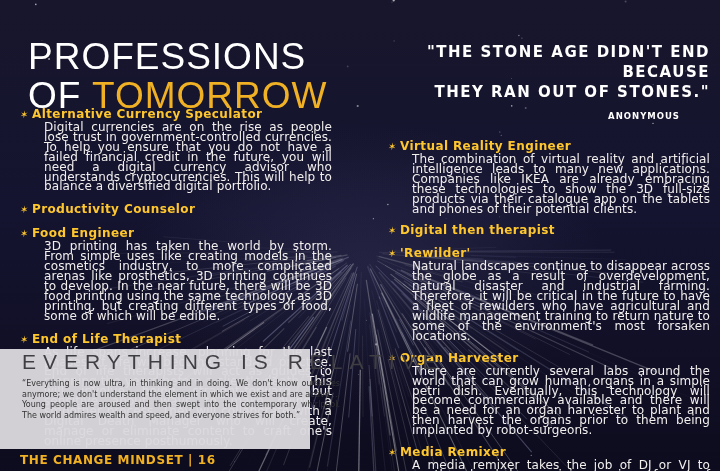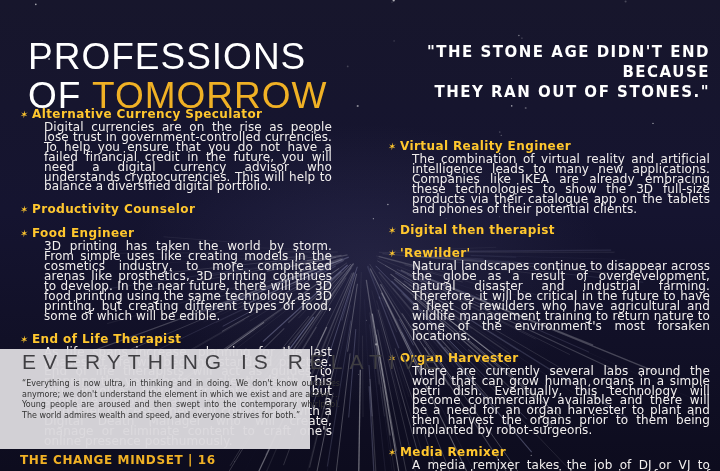--- a/index.html
+++ b/index.html
@@ -318,20 +318,21 @@
       </section>
       <section class="section">
         <h2 class="sec-head"><span class="star">✶</span><span>End of Life Therapist</span></h2>
         <p class="sec-body">As life spans increase, planning for the last phases of life will become standard practice. End of life therapists will act as guides to planning the years before a client's death. This will involve being straight-forward, but sensitive about ways to make dying a smoother process. They will collaborate with a Digital Death Manager who will create, manage or eliminate content to craft one's online presence posthumously.</p>
       </section>
     </div>
 
     <div class="top-quote">
       <div class="line">"THE STONE AGE DIDN'T END BECAUSE</div>
       <div class="line">THEY RAN OUT OF STONES."</div>
+      <div class="attr">ANONYMOUS</div>
     </div>
 
     <div class="sections right">
       <section class="section">
         <h2 class="sec-head"><span class="star">✶</span><span>Virtual Reality Engineer</span></h2>
         <p class="sec-body">The combination of virtual reality and artificial intelligence leads to many new applications. Companies like IKEA are already embracing these technologies to show the 3D full-size products via their catalogue app on the tablets and phones of their potential clients.</p>
       </section>
       <section class="section">
         <h2 class="sec-head"><span class="star">✶</span><span>Digital then therapist</span></h2>
       </section>

